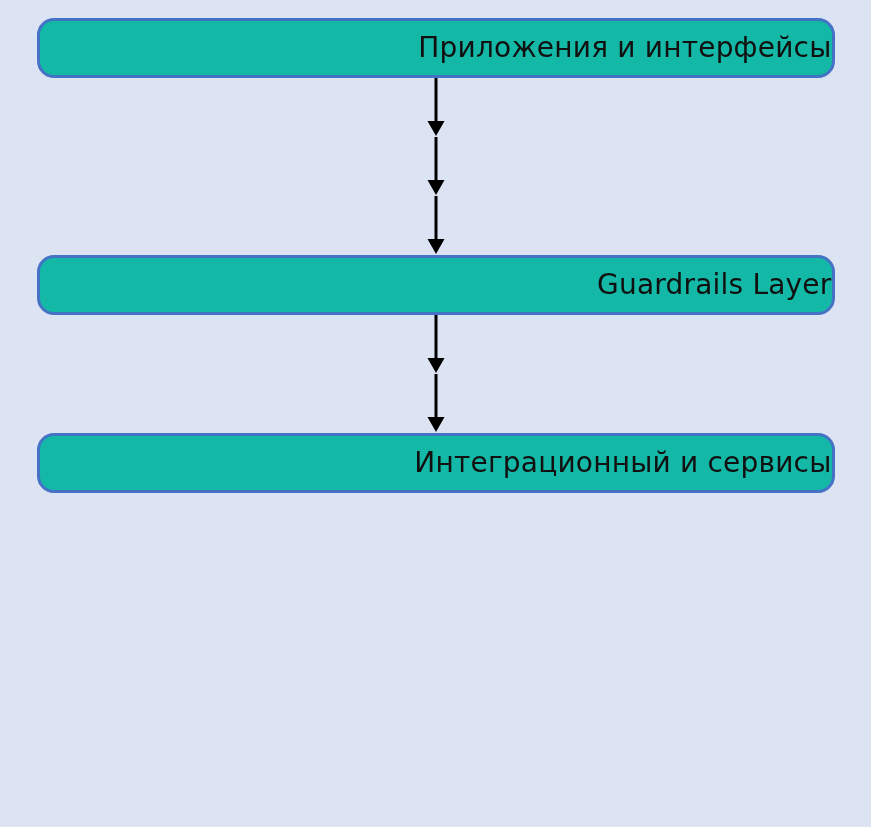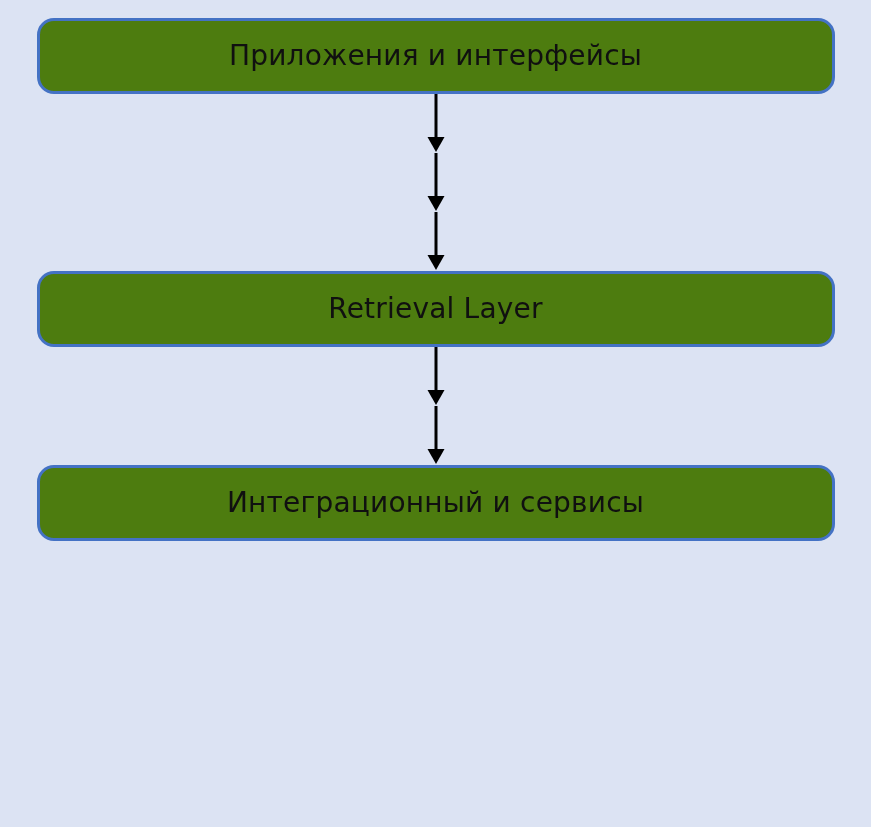--- a/index.html
+++ b/index.html
@@ -21,27 +21,27 @@
     height: 827px;
     background: #dce3f3;
     display: flex;
     flex-direction: column;
     align-items: center;
     padding: 18px 37px 17px 37px;
   }
 
   .node-box {
     width: 798px;
-    height: 76px;
-    background: #4d7c0f;
+    height: 60px;
+    background: #14b8a6;
     border: 3px solid #4472c4;
     border-radius: 17px;
     display: flex;
     align-items: center;
-    justify-content: center;
+    justify-content: flex-end;
     flex: none;
   }
 
   .node-label {
     font-family: "DejaVu Sans", sans-serif;
     font-size: 28px;
     font-weight: 400;
     color: #101010;
     letter-spacing: 0.2px;
     line-height: 1;
@@ -88,21 +88,21 @@
 
 
   <div class="arrow-connector">
     <svg viewBox="0 0 24 59" xmlns="http://www.w3.org/2000/svg">
       <line x1="12" y1="0" x2="12" y2="45" stroke="#000000" stroke-width="3"></line>
       <polygon points="12,58 3.5,43 20.5,43" fill="#000000"></polygon>
     </svg>
   </div>
 
   <div class="node-box">
-    <span class="node-label">Retrieval Layer</span>
+    <span class="node-label">Guardrails Layer</span>
   </div>
 
   <div class="arrow-connector">
     <svg viewBox="0 0 24 59" xmlns="http://www.w3.org/2000/svg">
       <line x1="12" y1="0" x2="12" y2="45" stroke="#000000" stroke-width="3"></line>
       <polygon points="12,58 3.5,43 20.5,43" fill="#000000"></polygon>
     </svg>
   </div>
 
 

